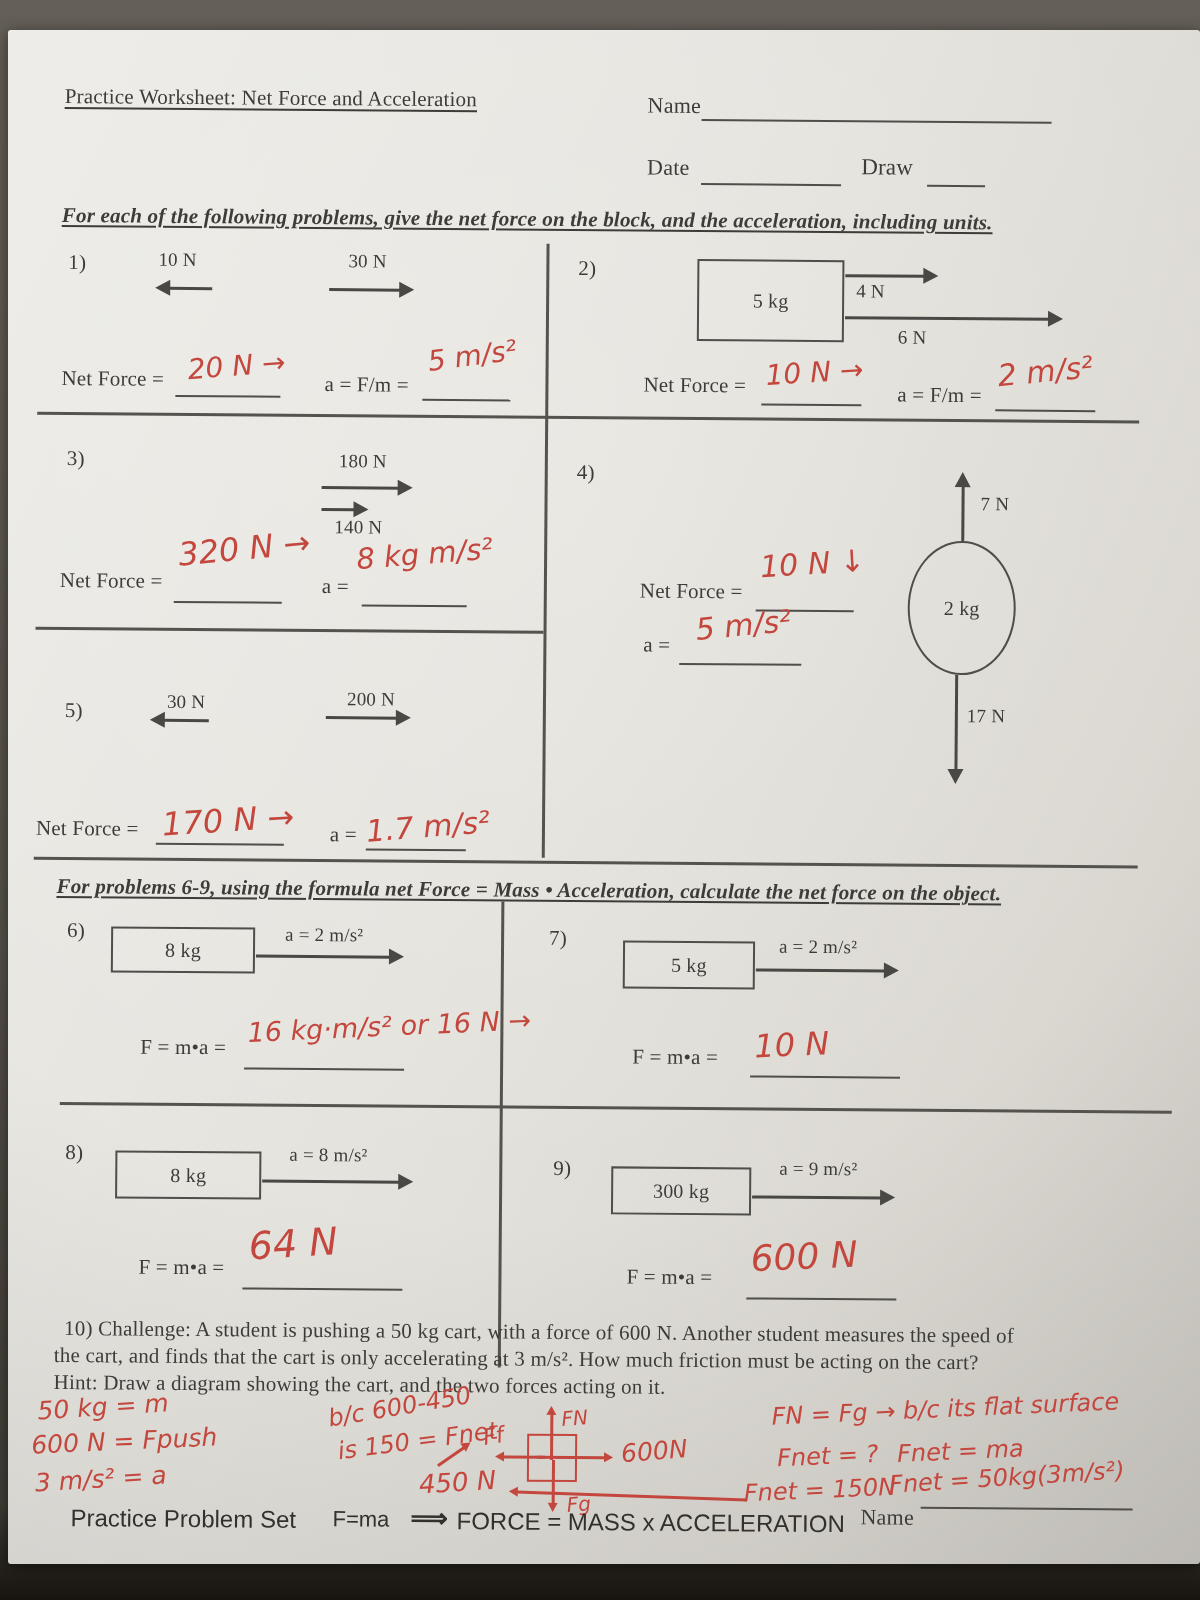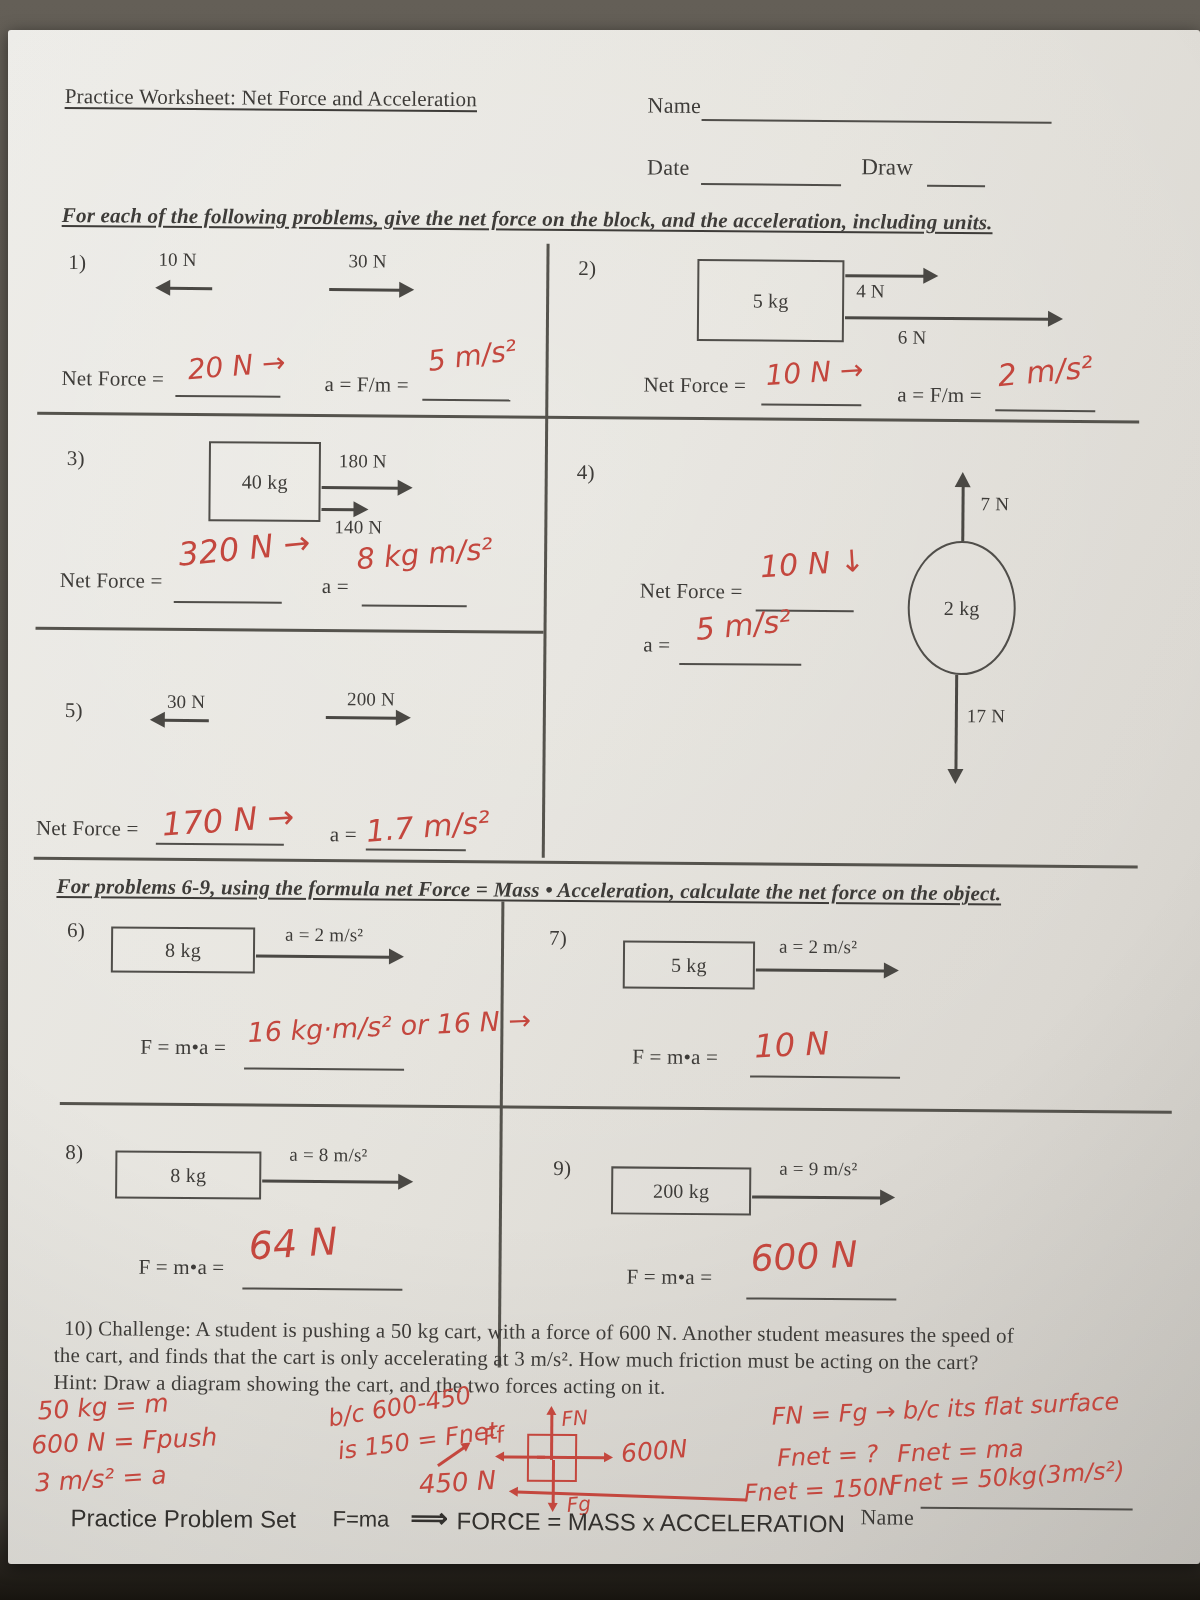--- a/index.html
+++ b/index.html
@@ -81,23 +81,20 @@
   <div class="hline right" style="left:847px;top:310px;width:205px"></div>
   <div class="el printed" style="left:900px;top:320px;font-size:19px">6 N</div>
   <div class="el printed" style="left:646px;top:368px;font-size:21px">Net Force =</div>
   <div class="blank" style="left:764px;top:398px;width:100px"></div>
   <div class="hw" style="left:768px;top:350px;font-size:28px;transform:rotate(-4deg)">10 N →</div>
   <div class="el printed" style="left:900px;top:376px;font-size:21px">a = F/m =</div>
   <div class="blank" style="left:998px;top:402px;width:100px"></div>
   <div class="hw" style="left:1000px;top:346px;font-size:30px;transform:rotate(-6deg)">2 m/s²</div>
 
   <div class="el printed" style="left:70px;top:446px;font-size:21px">3)</div>
-  <div class="box" style="left:212px;top:440px;width:112px;height:80px">
-    <span class="printed" style="font-size:20px">40 kg</span>
-  </div>
   <div class="el printed" style="left:342px;top:448px;font-size:19px">180 N</div>
   <div class="hline right" style="left:325px;top:484px;width:78px"></div>
   <div class="hline right" style="left:325px;top:506px;width:34px"></div>
   <div class="el printed" style="left:338px;top:514px;font-size:19px">140 N</div>
   <div class="el printed" style="left:64px;top:568px;font-size:21px">Net Force =</div>
   <div class="blank" style="left:178px;top:600px;width:108px"></div>
   <div class="hw" style="left:182px;top:528px;font-size:32px;transform:rotate(-6deg)">320 N →</div>
   <div class="el printed" style="left:326px;top:572px;font-size:21px">a =</div>
   <div class="blank" style="left:366px;top:602px;width:105px"></div>
   <div class="hw" style="left:360px;top:534px;font-size:29px;transform:rotate(-5deg)">8 kg m/s²</div>
@@ -156,21 +153,21 @@
     <span class="printed" style="font-size:20px">8 kg</span>
   </div>
   <div class="el printed" style="left:298px;top:1142px;font-size:19px">a = 8 m/s²</div>
   <div class="hline right" style="left:271px;top:1178px;width:138px"></div>
   <div class="el printed" style="left:148px;top:1254px;font-size:21px">F = m•a =</div>
   <div class="blank" style="left:252px;top:1286px;width:160px"></div>
   <div class="hw" style="left:258px;top:1220px;font-size:38px;transform:rotate(-4deg)">64 N</div>
 
   <div class="el printed" style="left:562px;top:1152px;font-size:21px">9)</div>
   <div class="box" style="left:620px;top:1162px;width:140px;height:48px">
-    <span class="printed" style="font-size:20px">200 kg</span>
+    <span class="printed" style="font-size:20px">300 kg</span>
   </div>
   <div class="el printed" style="left:788px;top:1152px;font-size:19px">a = 9 m/s²</div>
   <div class="hline right" style="left:761px;top:1190px;width:130px"></div>
   <div class="el printed" style="left:636px;top:1260px;font-size:21px">F = m•a =</div>
   <div class="blank" style="left:756px;top:1292px;width:150px"></div>
   <div class="hw" style="left:760px;top:1230px;font-size:36px;transform:rotate(-3deg)">600 N</div>
 
   <div class="el printed" style="left:74px;top:1316px;font-size:21px">10) Challenge: A student is pushing a 50 kg cart, with a force of 600 N.  Another student measures the speed of</div>
   <div class="el printed" style="left:64px;top:1343px;font-size:21px">the cart, and finds that the cart is only accelerating at 3 m/s². How much friction must be acting on the cart?</div>
   <div class="el printed" style="left:64px;top:1370px;font-size:21px">Hint: Draw a diagram showing the cart, and the two forces acting on it.</div>

